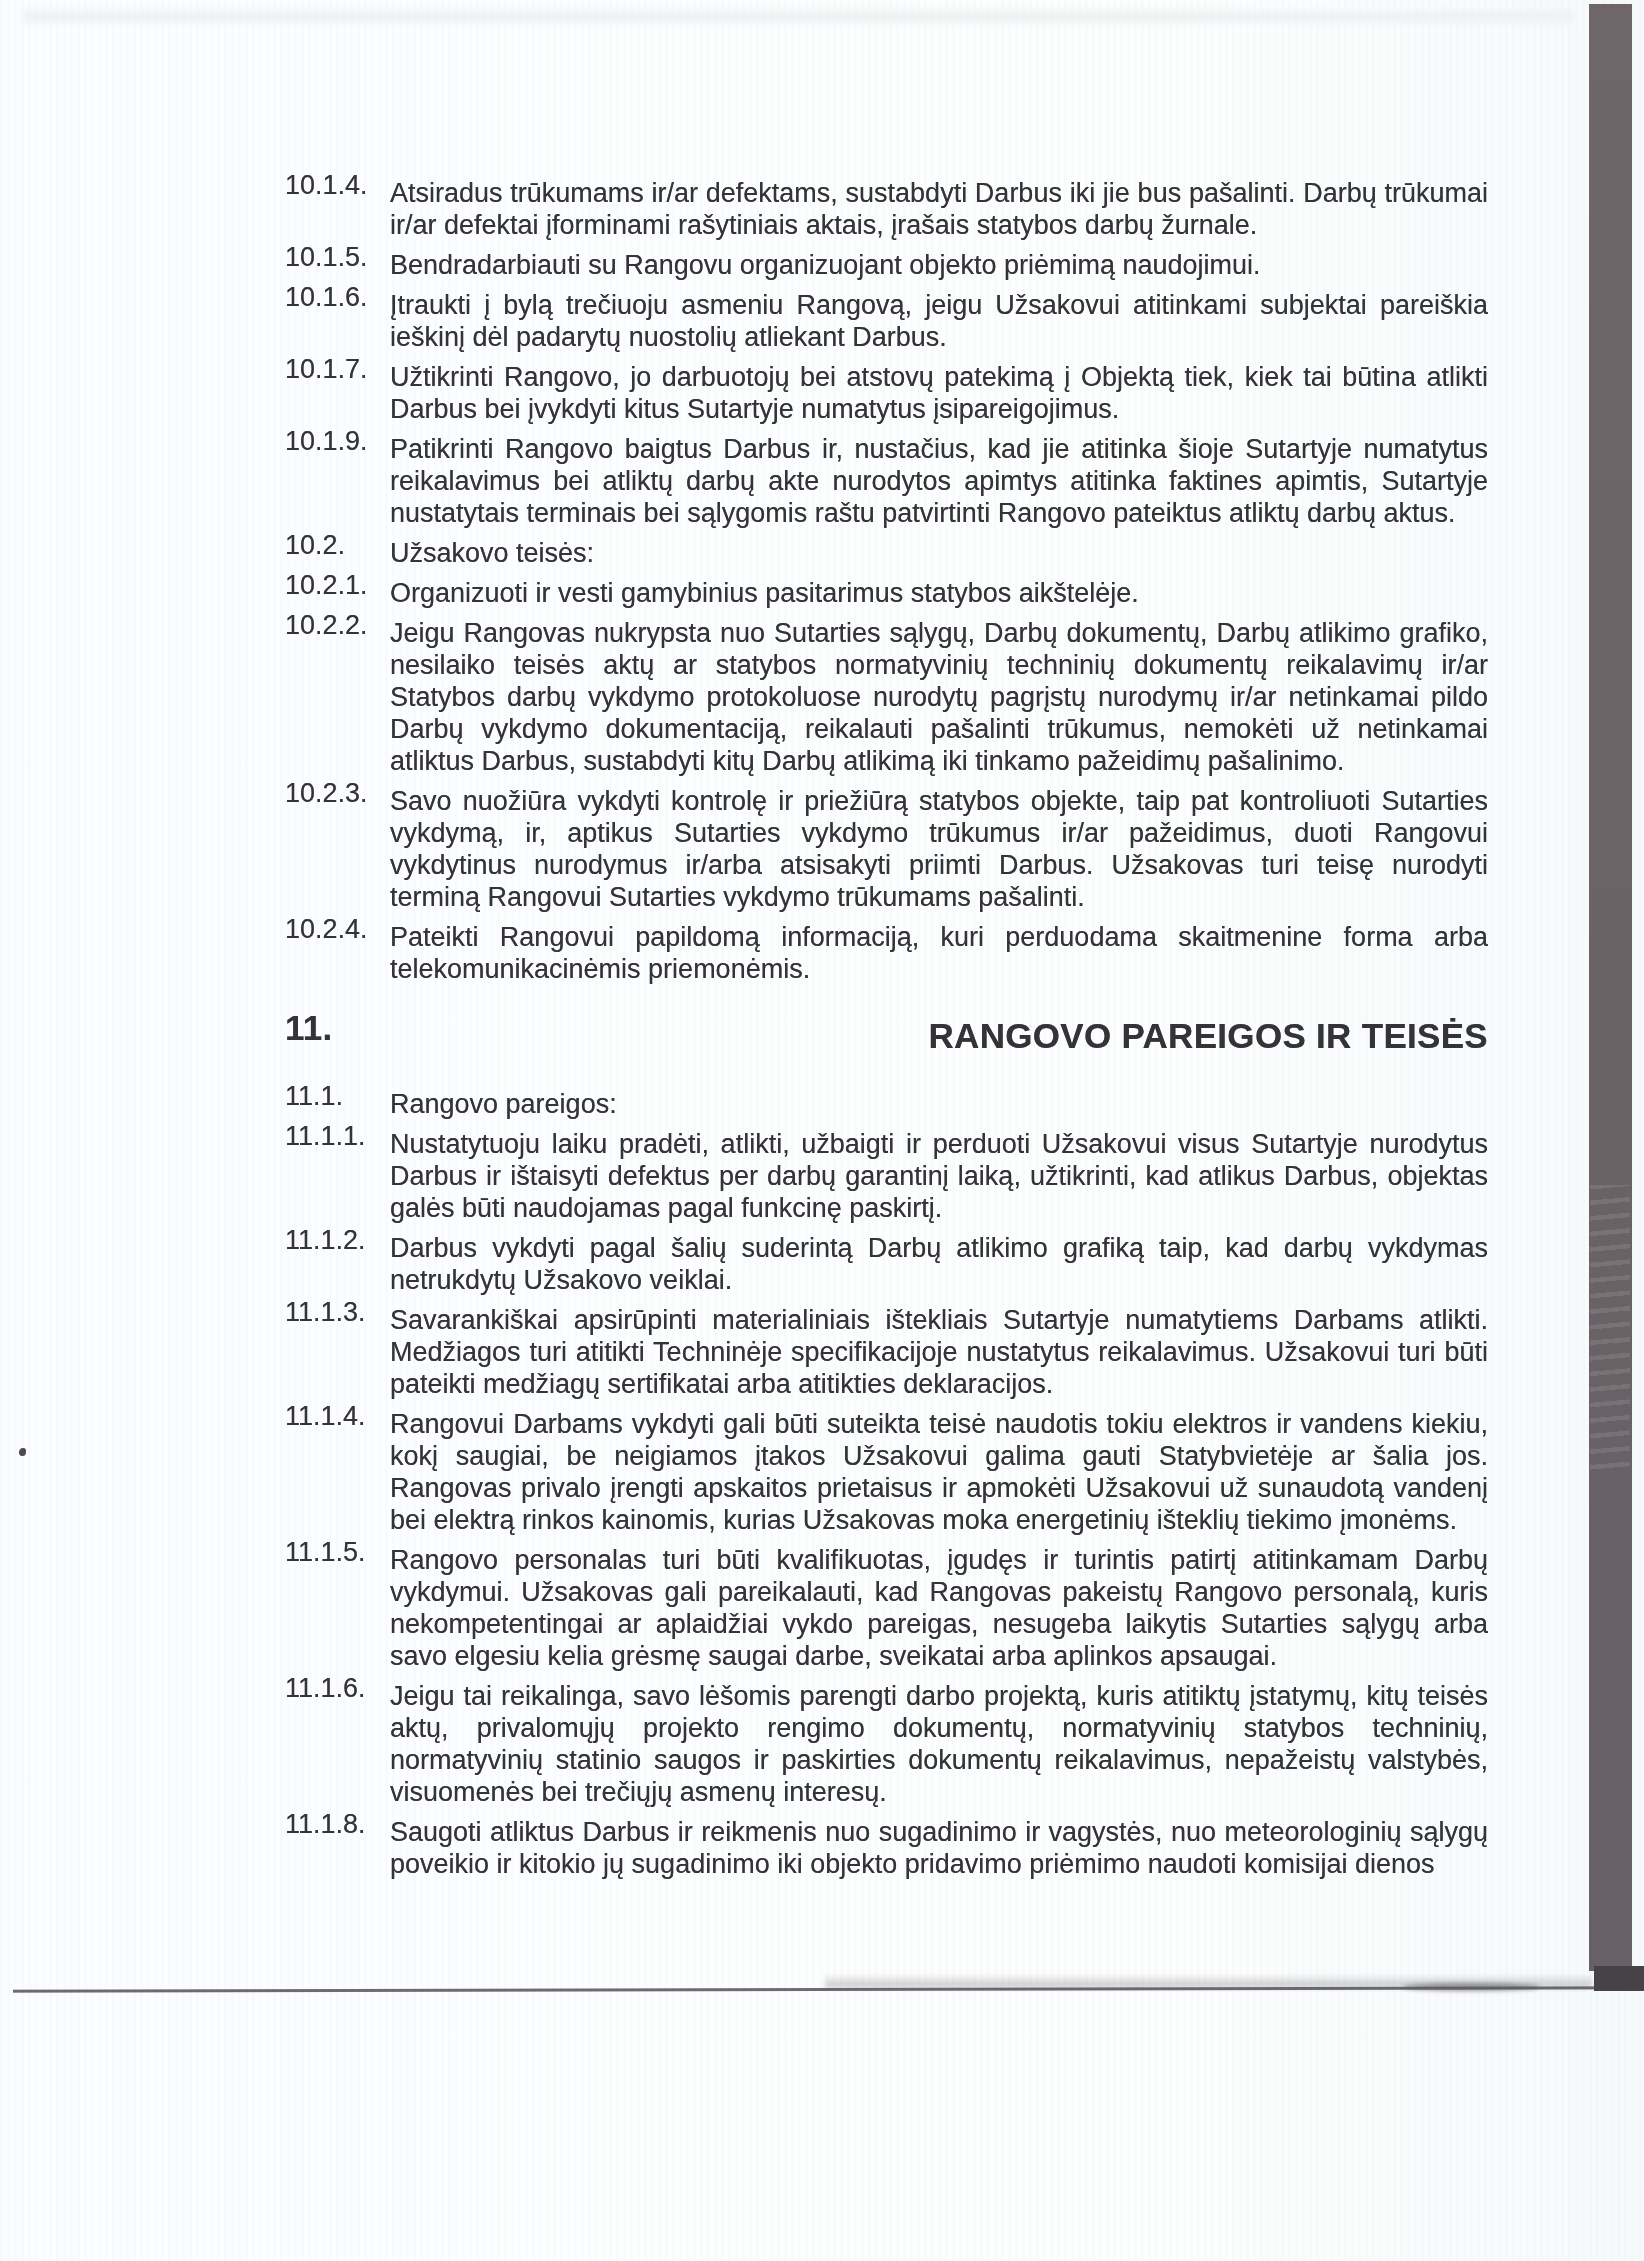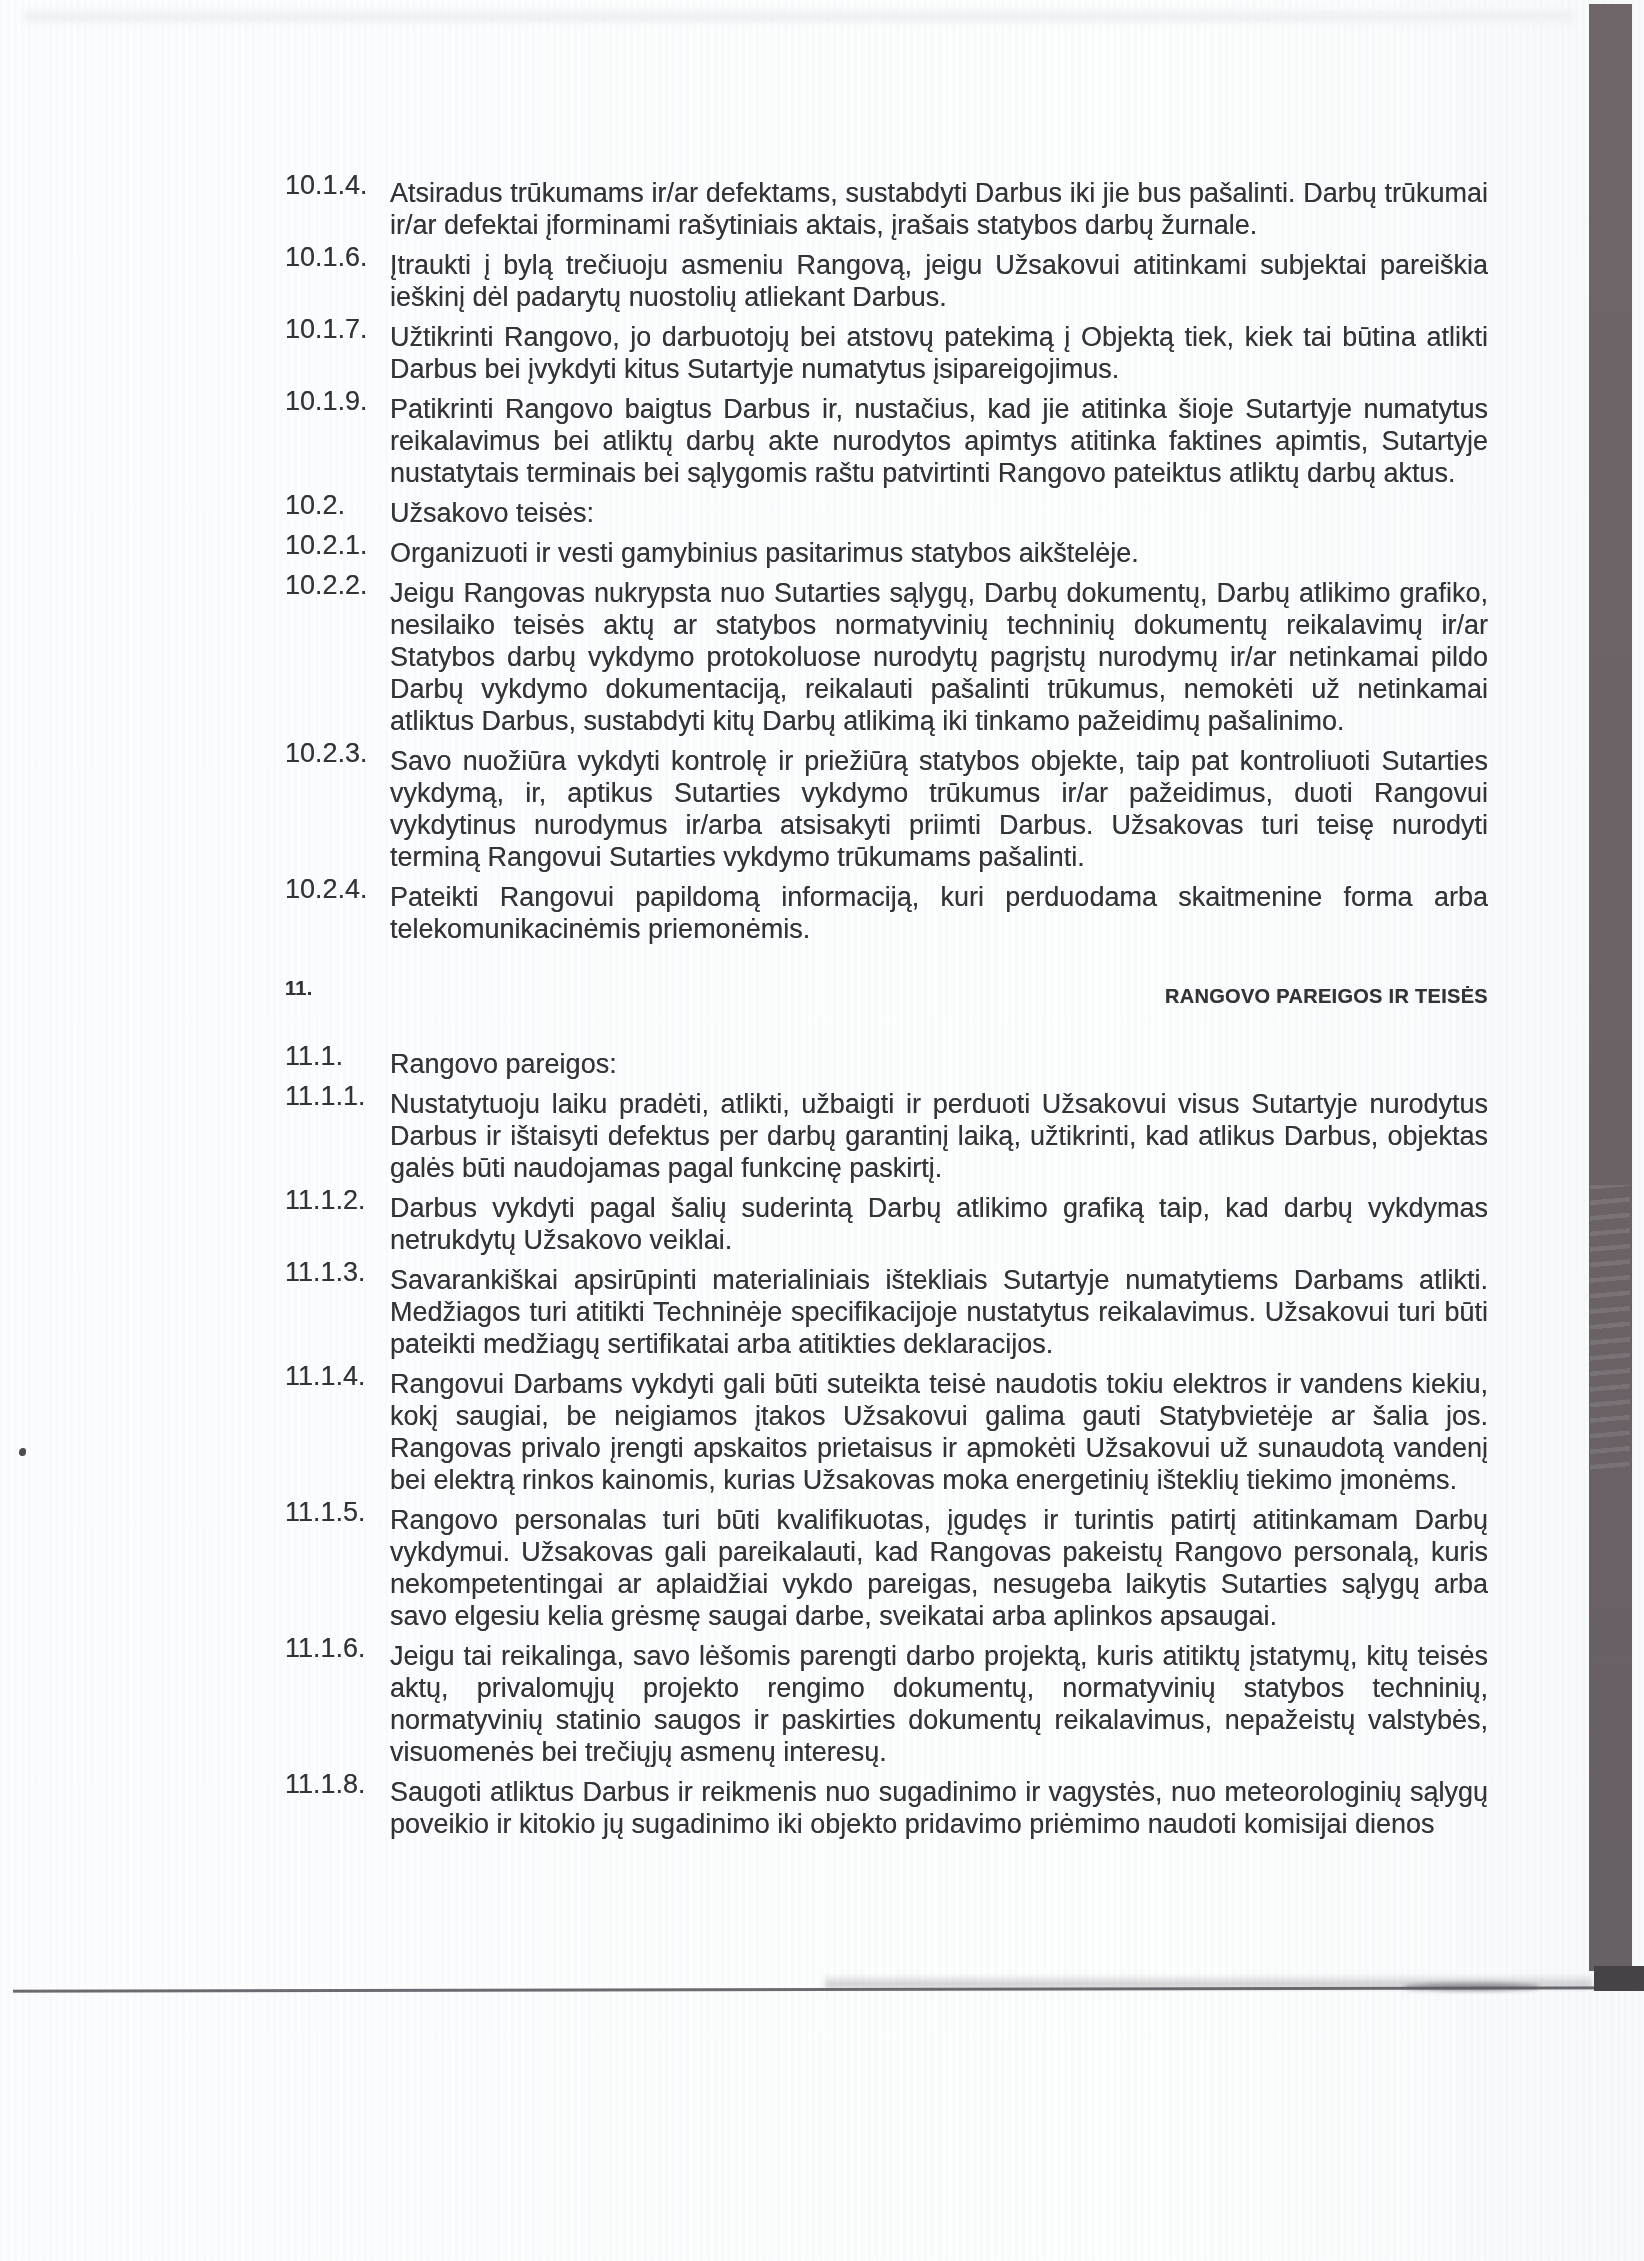--- a/index.html
+++ b/index.html
@@ -24,21 +24,21 @@
   }
   .content{
     position:absolute;left:285px;top:169px;width:1203px;
     color:#333338;
     font-size:27px;line-height:32px;
     text-shadow:0 0 0.6px rgba(55,55,62,.65);
   }
   .row{display:flex;align-items:flex-start;}
   .num{flex:0 0 105px;white-space:nowrap;}
   .txt{flex:1 1 auto;text-align:justify;margin-top:8px;}
-  .heading{font-weight:bold;font-size:20px;margin-top:27px;margin-bottom:28px;letter-spacing:0.3px;}
+  .heading{font-weight:bold;font-size:35px;margin-top:27px;margin-bottom:28px;letter-spacing:0.3px;}
   .heading .txt{text-align:right;}
   
   .strip{
     position:absolute;left:1589px;top:3.9px;width:43px;height:1967px;
     background:linear-gradient(180deg,#6f6669 0%,#6b6266 55%,#676064 100%);
   }
   .strip-gloss{
     position:absolute;left:1590px;top:1185px;width:40px;height:290px;
     background:repeating-linear-gradient(175deg, rgba(255,255,255,.10) 0 4.5px, rgba(255,255,255,0) 4.5px 15.5px);
   }
@@ -75,20 +75,24 @@
 <div class="page-area">
   <div class="content">
 
     <div>
 
         <div class="row">
           <div class="num">10.1.4.</div>
           <div class="txt">Atsiradus trūkumams ir/ar defektams, sustabdyti Darbus iki jie bus pašalinti. Darbų trūkumai ir/ar defektai įforminami rašytiniais aktais, įrašais statybos darbų žurnale.</div>
         </div>
 
+        <div class="row">
+          <div class="num">10.1.5.</div>
+          <div class="txt">Bendradarbiauti su Rangovu organizuojant objekto priėmimą naudojimui.</div>
+        </div>
 
         <div class="row">
           <div class="num">10.1.6.</div>
           <div class="txt">Įtraukti į bylą trečiuoju asmeniu Rangovą, jeigu Užsakovui atitinkami subjektai pareiškia ieškinį dėl padarytų nuostolių atliekant Darbus.</div>
         </div>
 
         <div class="row">
           <div class="num">10.1.7.</div>
           <div class="txt">Užtikrinti Rangovo, jo darbuotojų bei atstovų patekimą į Objektą tiek, kiek tai būtina atlikti Darbus bei įvykdyti kitus Sutartyje numatytus įsipareigojimus.</div>
         </div>

